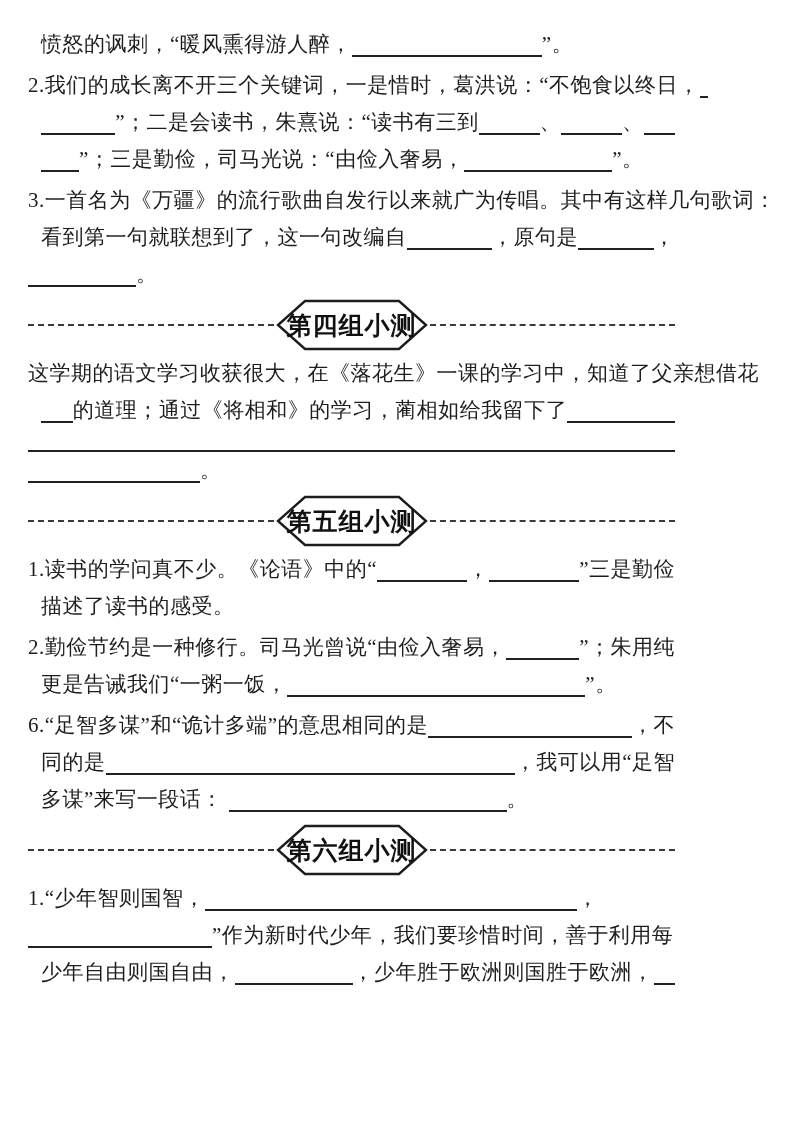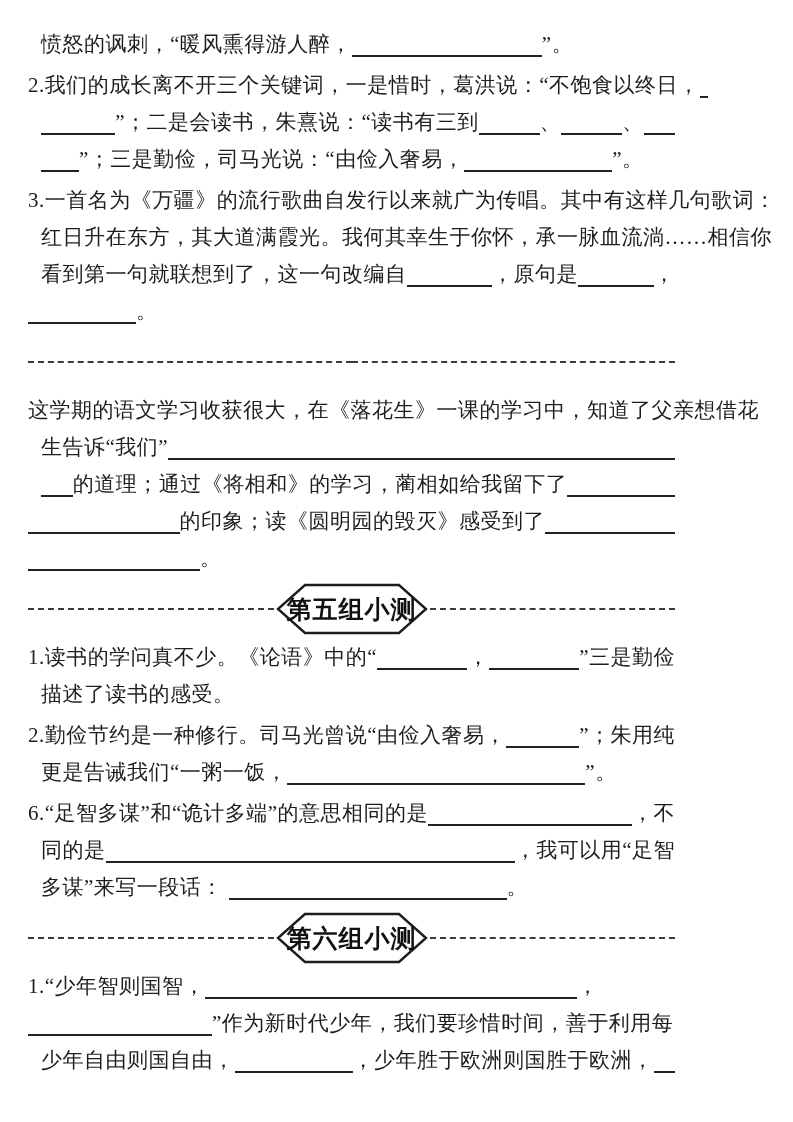--- a/index.html
+++ b/index.html
@@ -39,33 +39,37 @@
       <div class="para">
         <div class="line ind"><span class="tx">愤怒的讽刺，“暖风熏得游人醉，</span><span class="blank" style="flex: 0 1 190px; border-bottom-color: rgb(34, 34, 34);">&nbsp;</span><span class="tx">”。</span></div>
       </div>
       <div class="para">
         <div class="line"><span class="tx">2.我们的成长离不开三个关键词，一是惜时，葛洪说：“不饱食以终日，</span><span class="blank" style="flex: 1 1 55px; border-bottom-color: rgb(34, 34, 34);">&nbsp;</span></div>
         <div class="line ind"><span class="blank" style="flex: 0 1 95px; border-bottom-color: rgb(34, 34, 34);">&nbsp;</span><span class="tx">”；二是会读书，朱熹说：“读书有三到</span><span class="blank" style="flex: 0 1 78px; border-bottom-color: rgb(34, 34, 34);">&nbsp;</span><span class="tx">、</span><span class="blank" style="flex: 0 1 78px; border-bottom-color: rgb(34, 34, 34);">&nbsp;</span><span class="tx">、</span><span class="blank" style="flex: 1 1 40px; border-bottom-color: rgb(34, 34, 34);">&nbsp;</span></div>
         <div class="line ind"><span class="blank" style="flex: 0 1 38px; border-bottom-color: rgb(34, 34, 34);">&nbsp;</span><span class="tx">”；三是勤俭，司马光说：“由俭入奢易，</span><span class="blank" style="flex: 0 1 148px; border-bottom-color: rgb(34, 34, 34);">&nbsp;</span><span class="tx">”。</span></div>
       </div>
       <div class="para">
         <div class="line"><span class="tx">3.一首名为《万疆》的流行歌曲自发行以来就广为传唱。其中有这样几句歌词：</span></div>
-        <div class="line ind"><span class="tx">红日升在东方，其大道满霞光。我何其幸生于你怀，承一脉血流淌……相信你</span></div>
         <div class="line ind"><span class="tx">看到第一句就联想到了，这一句改编自</span><span class="blank" style="flex: 0 1 130px; border-bottom-color: rgb(34, 34, 34);">&nbsp;</span><span class="tx">，原句是</span><span class="blank" style="flex: 0 1 115px; border-bottom-color: rgb(34, 34, 34);">&nbsp;</span><span class="tx">，</span></div>
         <div class="line"><span class="blank" style="flex: 0 1 108px; border-bottom-color: rgb(34, 34, 34);">&nbsp;</span><span class="tx">。</span></div>
       </div>
       <div class="badge-row">
         <div class="dash"></div>
+        <div class="hex">
+          <svg viewBox="0 0 152 52">
+            <polygon points="29,2 123,2 150,26 123,50 29,50 2,26" fill="#ffffff" stroke="#1d1d1d" stroke-width="2.4"></polygon>
+          </svg>
+          <span class="lbl">第四组小测</span>
+        </div>
         <div class="dash"></div>
       </div>
       <div class="para">
         <div class="line"><span class="tx">这学期的语文学习收获很大，在《落花生》一课的学习中，知道了父亲想借花</span></div>
-        <div class="line ind"><span class="tx">生告诉“我们”</span><span class="blank" style="flex: 1 1 540px; border-bottom-color: rgb(34, 34, 34);">&nbsp;</span></div>
         <div class="line ind"><span class="blank" style="flex: 0 1 62px; border-bottom-color: rgb(34, 34, 34);">&nbsp;</span><span class="tx">的道理；通过《将相和》的学习，蔺相如给我留下了</span><span class="blank" style="flex: 1 1 210px; border-bottom-color: rgb(34, 34, 34);">&nbsp;</span></div>
-        <div class="line"><span class="blank" style="flex: 0 1 182px; border-bottom-color: rgb(34, 34, 34);">&nbsp;</span><span class="tx">的印象；读《圆明园的毁灭》感受到了</span><span class="blank" style="flex: 1 1 156px; border-bottom-color: rgb(34, 34, 34);">&nbsp;</span></div>
+        <div class="line"><span class="blank" style="flex: 0 1 182px; border-bottom-color: rgb(34, 34, 34);">&nbsp;</span><span class="blank" style="flex: 1 1 156px; border-bottom-color: rgb(34, 34, 34);">&nbsp;</span></div>
         <div class="line"><span class="blank" style="flex: 0 1 172px; border-bottom-color: rgb(34, 34, 34);">&nbsp;</span><span class="tx">。</span></div>
       </div>
       <div class="badge-row">
         <div class="dash"></div>
         <div class="hex">
           <svg viewBox="0 0 152 52">
             <polygon points="29,2 123,2 150,26 123,50 29,50 2,26" fill="#ffffff" stroke="#1d1d1d" stroke-width="2.4"></polygon>
           </svg>
           <span class="lbl">第五组小测</span>
         </div>

